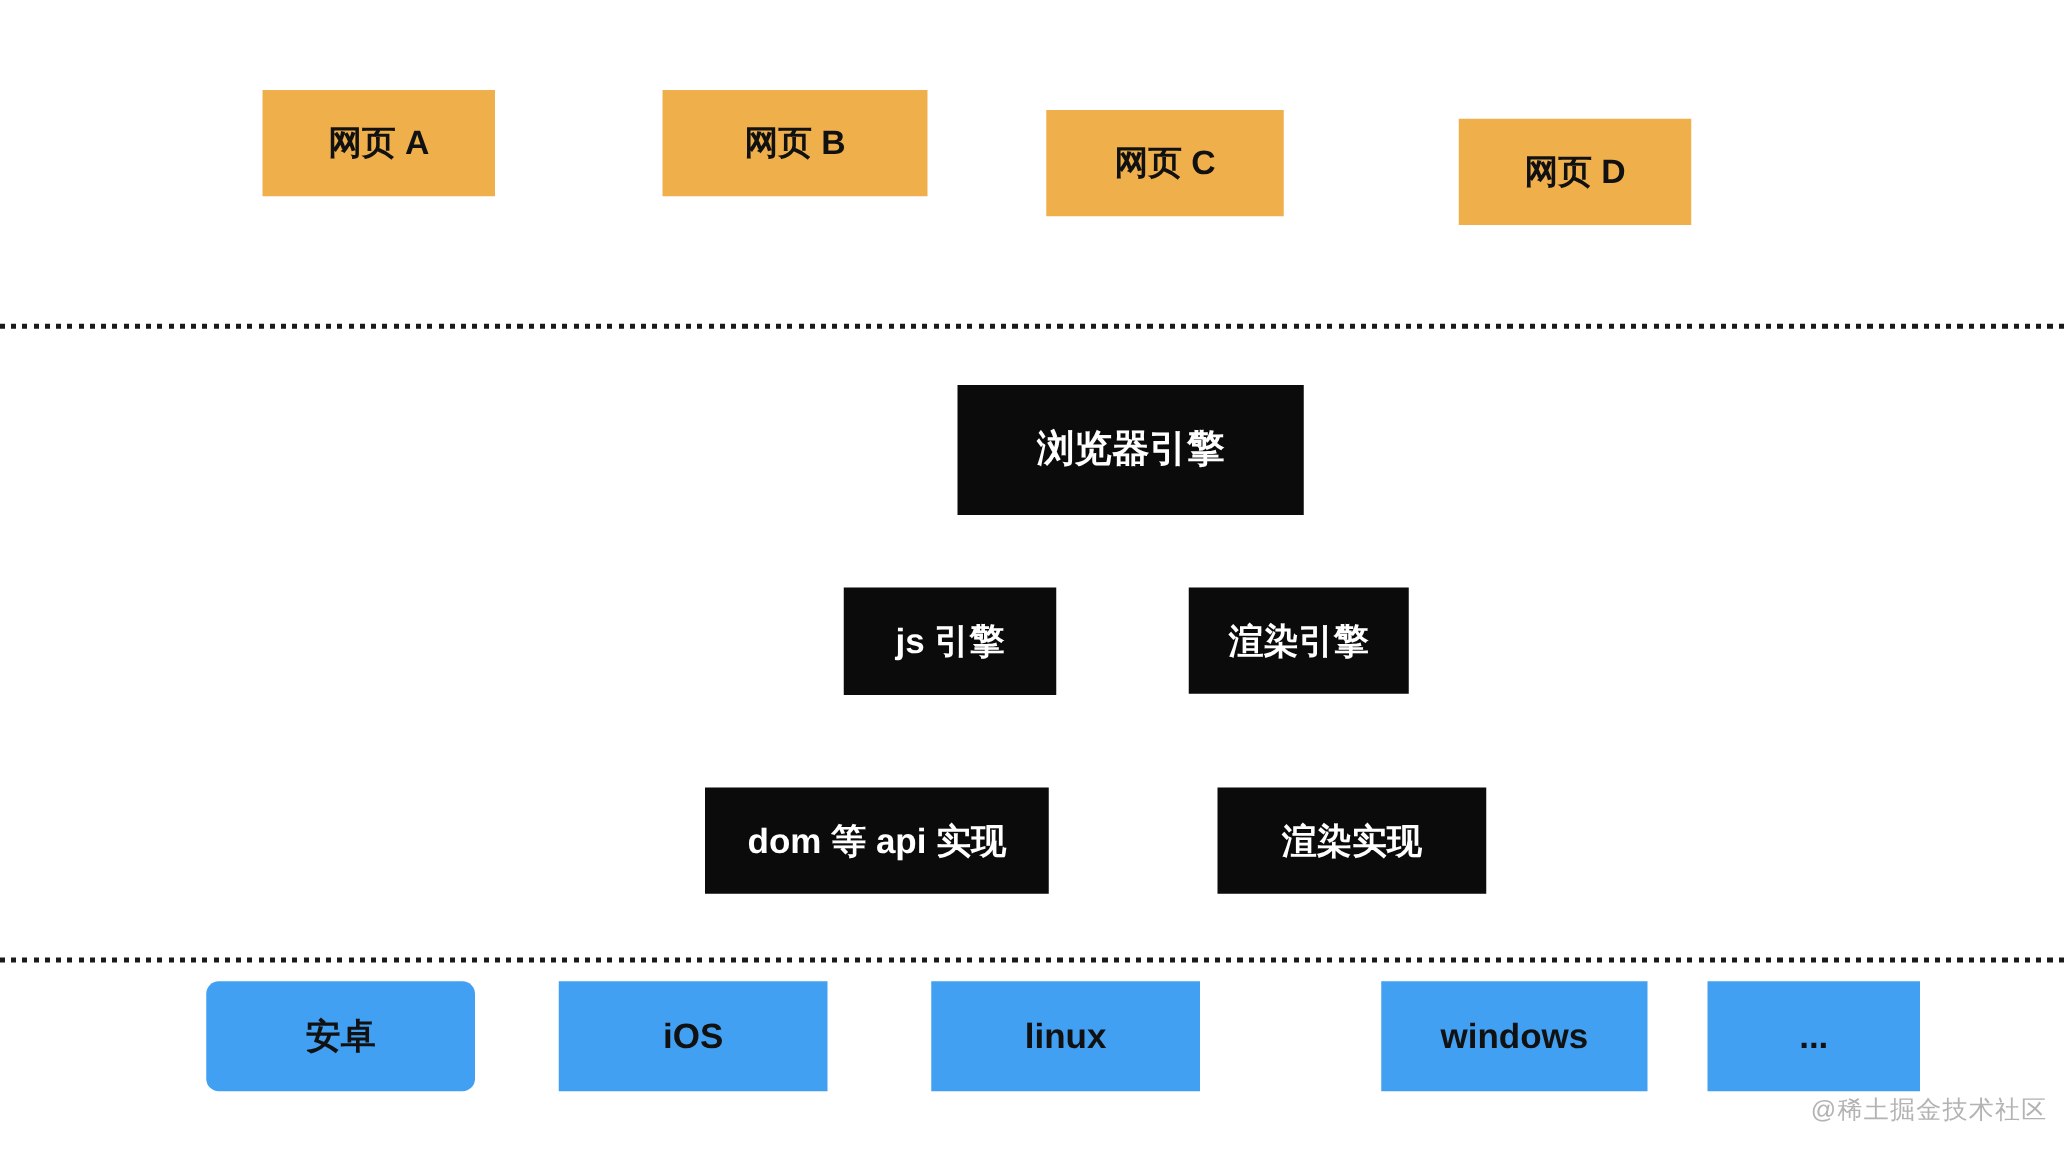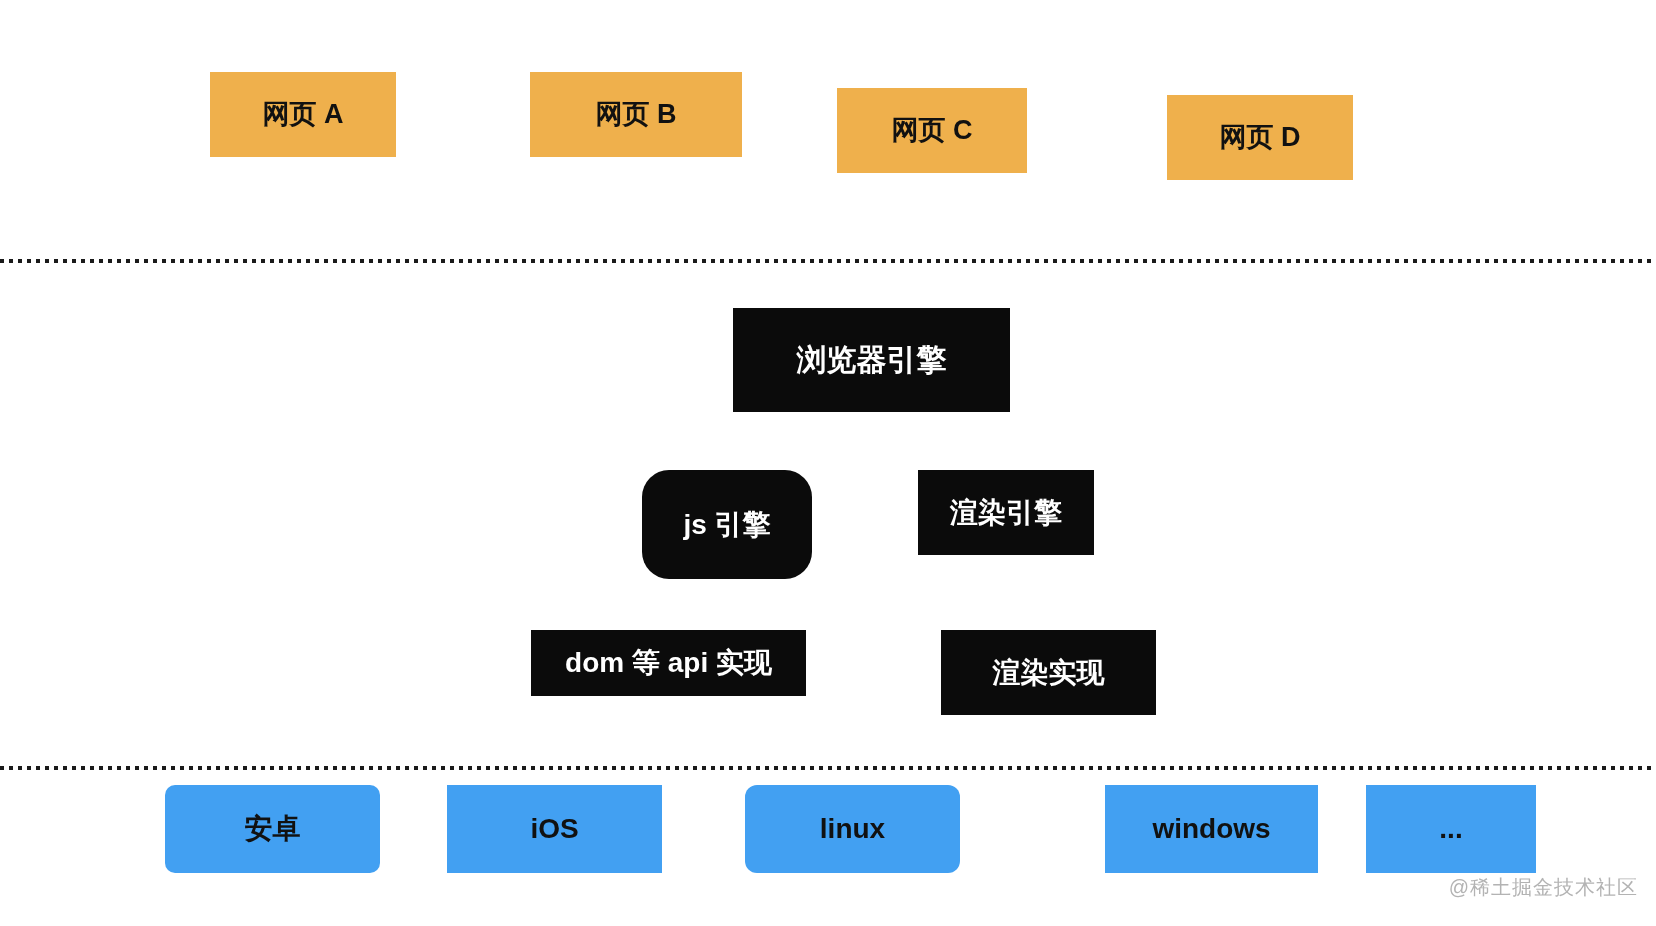--- a/index.html
+++ b/index.html
@@ -27,20 +27,21 @@
   }
   .box.webpage {
     background: var(--webpage-box, #EFB04C);
     color: var(--box-text-dark, #111);
     font-size: 27px;
   }
   .box.engine {
     background: var(--engine-box, #0B0B0B);
     color: var(--engine-text, #fff);
     font-size: 28px;
+    margin-left: 33px;
   }
   .box.engine.main {
     font-size: 30px;
   }
   .box.os {
     background: var(--os-box, #42A0F2);
     color: var(--box-text-dark, #111);
     font-size: 28px;
   }
   .divider {
@@ -74,29 +75,29 @@
 
   <div class="box webpage" style="left:210px; top:72px; width:186px; height:85px;">网页 A</div>
   <div class="box webpage" style="left:530px; top:72px; width:212px; height:85px;">网页 B</div>
   <div class="box webpage" style="left:837px; top:72px; width:190px; height:85px;margin-top:16px;">网页 C</div>
   <div class="box webpage" style="left:1167px; top:72px; width:186px; height:85px;margin-top:23px;">网页 D</div>
 
   <div class="divider" style="top:259px;"></div>
 
   <div class="box engine main" style="left:733px; top:308px; width:277px; height:104px;">浏览器引擎</div>
 
-  <div class="box engine" style="left:642px; top:470px; width:170px; height:109px;border-radius:27px;">js 引擎</div>
+  <div class="box engine" style="left:642px; top:470px; width:170px; height:86px;">js 引擎</div>
   <div class="box engine" style="left:918px; top:470px; width:176px; height:85px;">渲染引擎</div>
 
-  <div class="box engine" style="left:531px; top:630px; width:275px; height:66px;">dom 等 api 实现</div>
+  <div class="box engine" style="left:531px; top:630px; width:275px; height:85px;">dom 等 api 实现</div>
   <div class="box engine" style="left:941px; top:630px; width:215px; height:85px;">渲染实现</div>
 
   <div class="divider" style="top:766px;"></div>
 
   <div class="box os" style="left:165px; top:785px; width:215px; height:88px;border-radius:10px;">安卓</div>
   <div class="box os" style="left:447px; top:785px; width:215px; height:88px;text-align:center;">iOS</div>
-  <div class="box os" style="left:745px; top:785px; width:215px; height:88px;border-radius:12px;">linux</div>
+  <div class="box os" style="left:745px; top:785px; width:215px; height:88px;">linux</div>
   <div class="box os" style="left:1069px; top:785px; width:213px; height:88px;margin-left:36px;">windows</div>
   <div class="box os" style="left:1366px; top:785px; width:170px; height:88px;">...</div>
 
   <div class="watermark">@稀土掘金技术社区</div>
 
 </div>
 
 </body></html>

